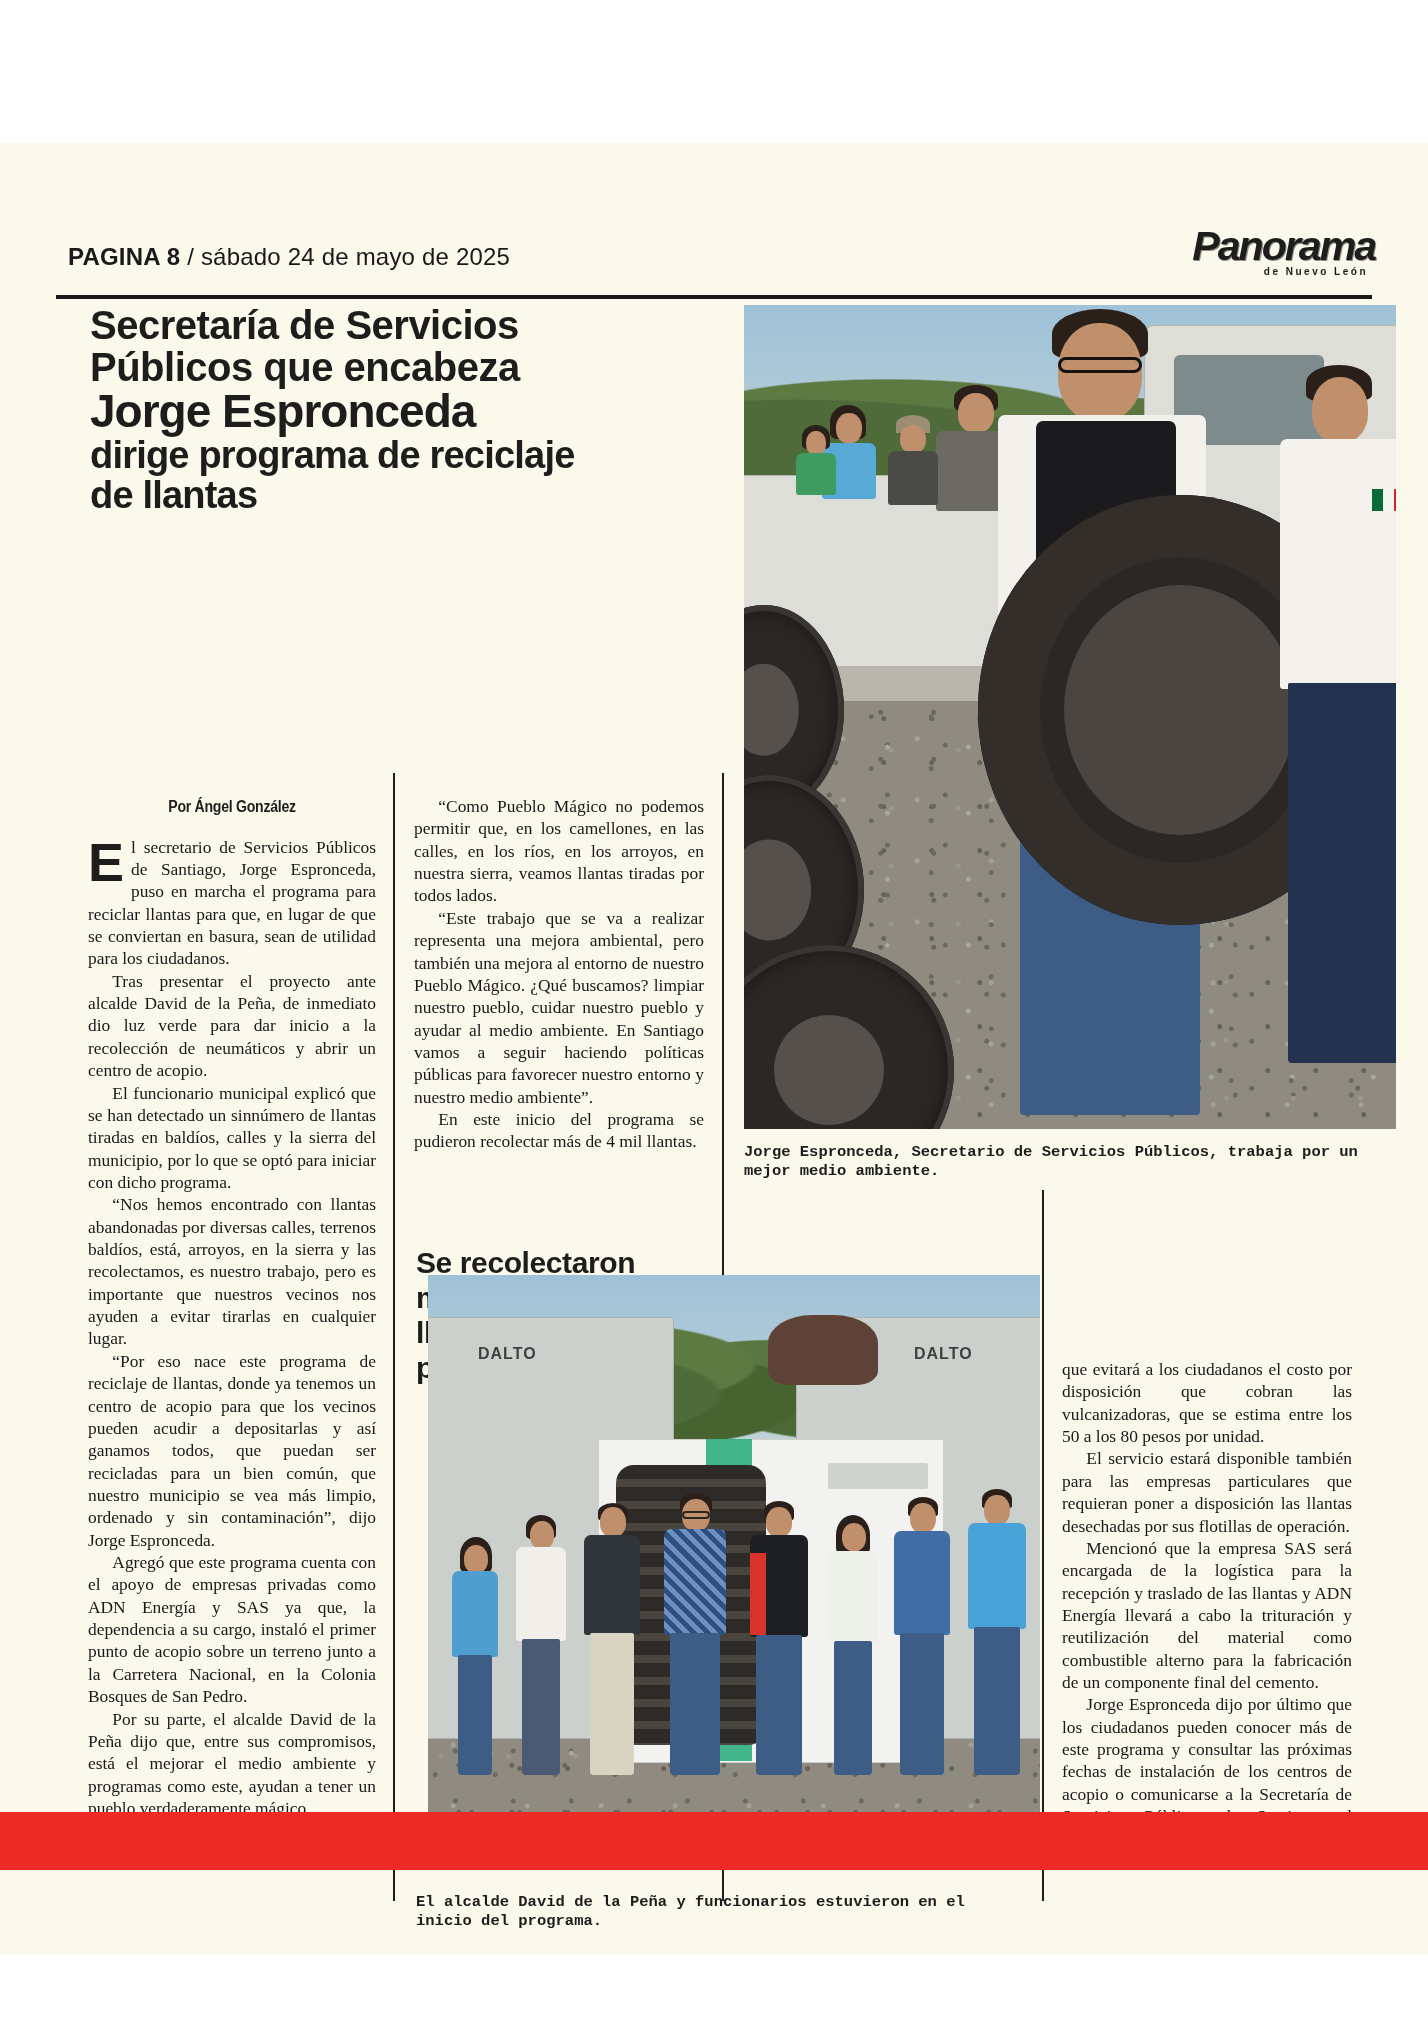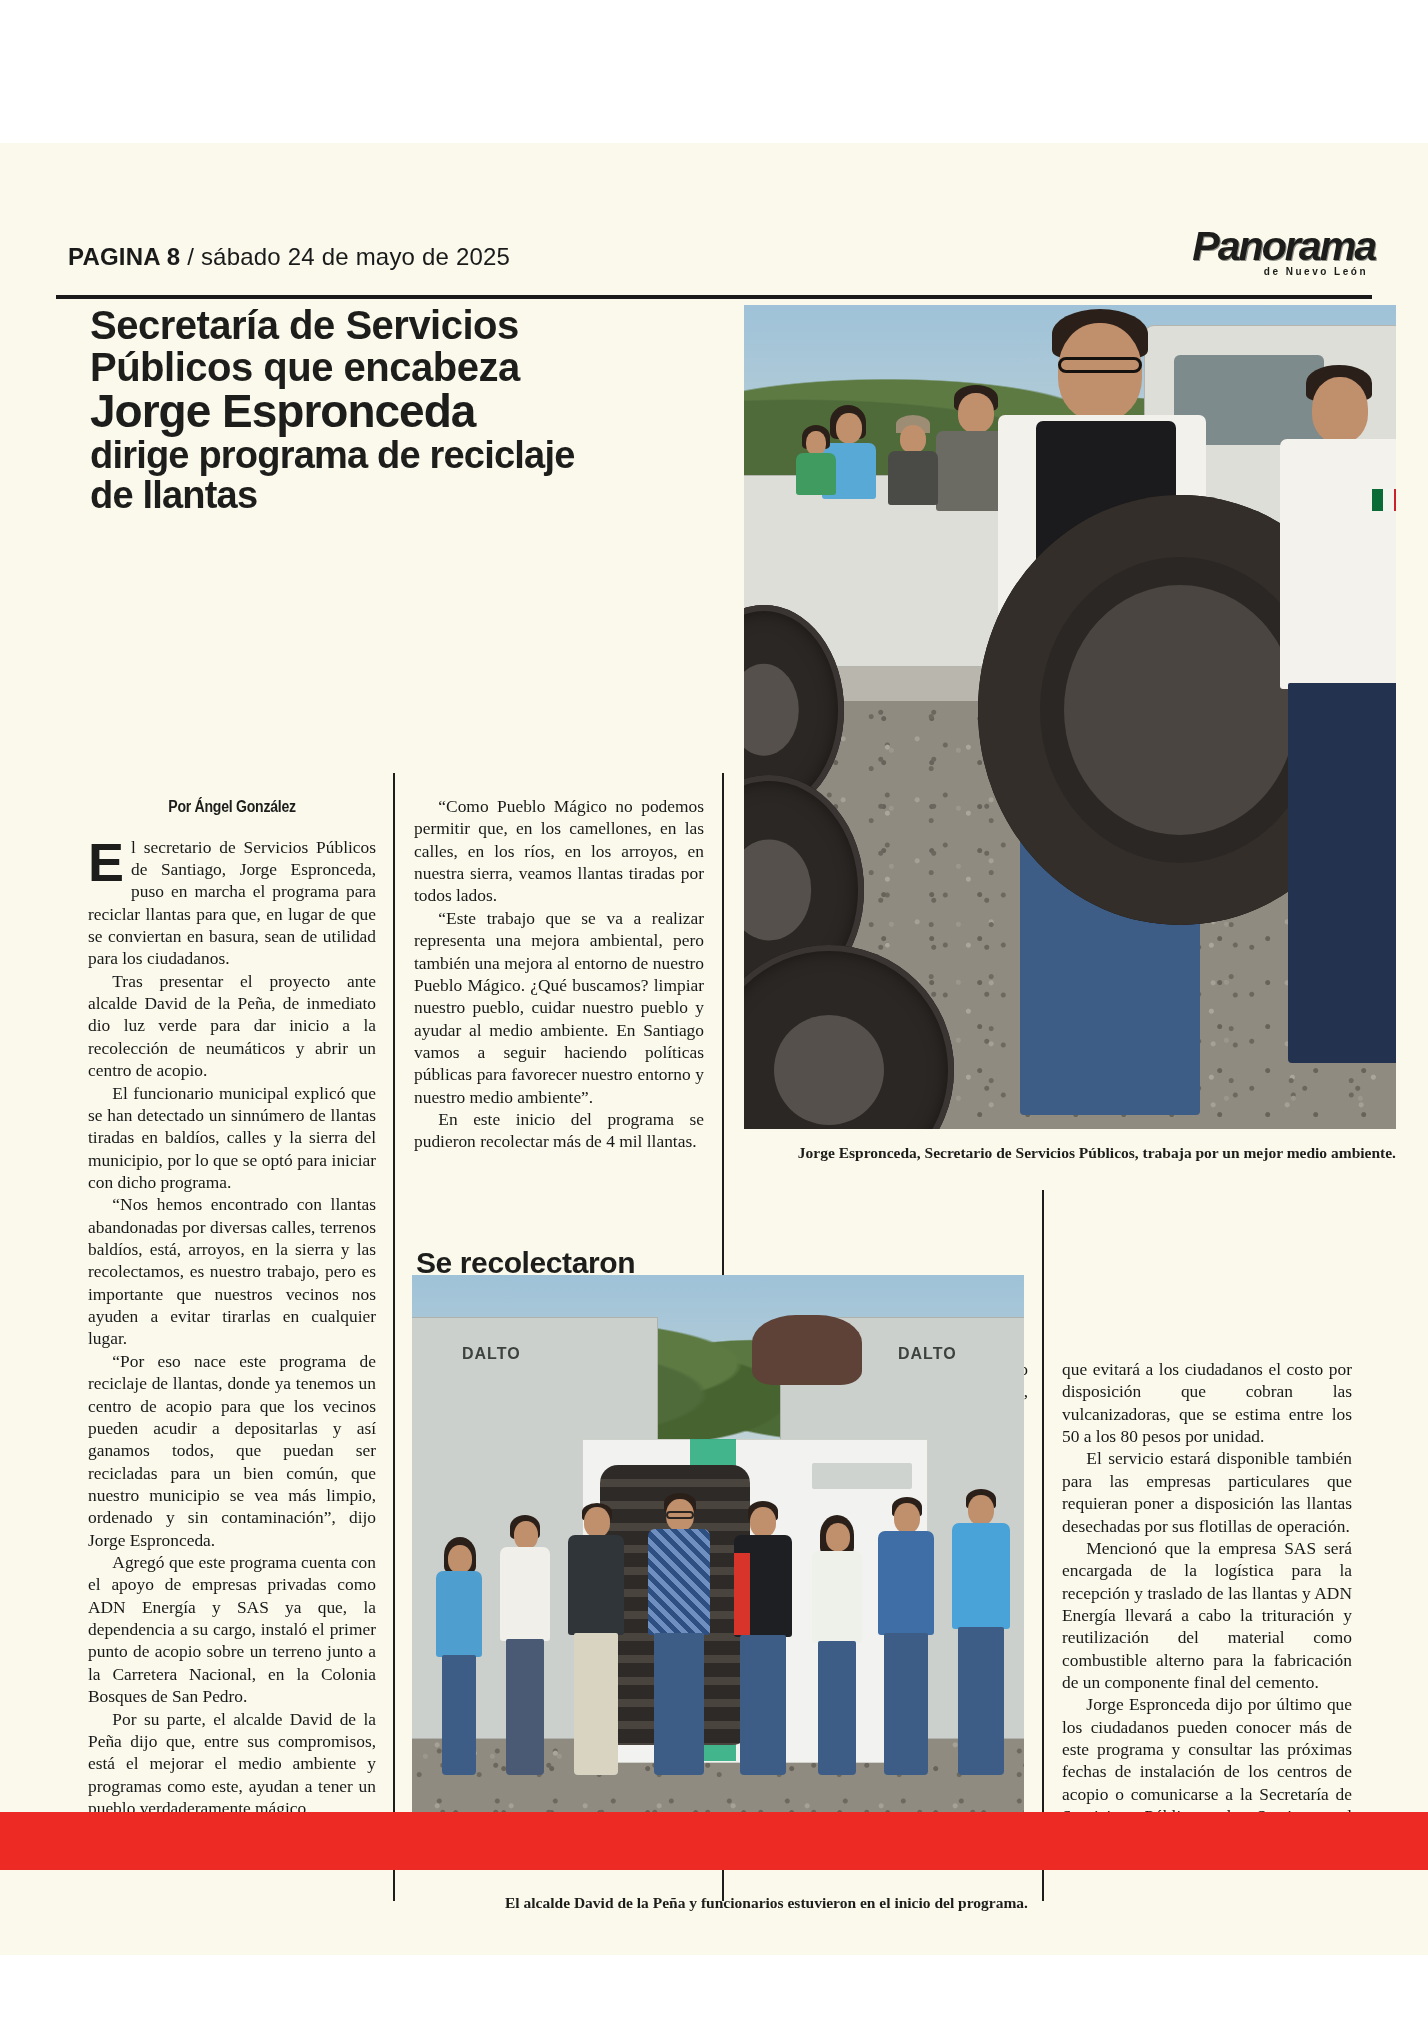--- a/index.html
+++ b/index.html
@@ -64,23 +64,23 @@
     letter-spacing:-.5px;
   }
   .hl-1{font-size:40px;}
   .hl-2{font-size:46px;letter-spacing:-1px;}
   .hl-3{font-size:38px;letter-spacing:-.8px;}
 
   
   .photo{position:absolute;overflow:hidden;background:#b9b7ad;}
   .caption{
     position:absolute;
-    font-family:Liberation Serif, serif;
+    font-family:Liberation Mono, monospace;
     font-weight:bold;font-size:15.5px;color:#1d1d1b;
-    text-align:right;line-height:1.25;
+    text-align:left;line-height:1.25;
   }
 
   
   .col{
     position:absolute;
     font-family:"Liberation Serif", serif;
     font-size:17.4px;line-height:1.285;
     color:#191919;
     text-align:justify;
     -webkit-hyphens:auto;hyphens:auto;margin-top:20px;
@@ -254,21 +254,21 @@
     <p>Jorge Espronceda dijo que el punto de acopio se instalará mensualmente, para la recepción gratuita de llantas, lo</p>
   </div>
 
   <div class="col" style="left:1062px;top:1195px;width:290px;">
     <p class="noind">que evitará a los ciudadanos el costo por disposición que cobran las vulcanizadoras, que se estima entre los 50 a los 80 pesos por unidad.</p>
     <p>El servicio estará disponible también para las empresas particulares que requieran poner a disposición las llantas desechadas por sus flotillas de operación.</p>
     <p>Mencionó que la empresa SAS será encargada de la logística para la recepción y traslado de las llantas y ADN Energía llevará a cabo la trituración y reutilización del material como combustible alterno para la fabricación de un componente final del cemento.</p>
     <p>Jorge Espronceda dijo por último que los ciudadanos pueden conocer más de este programa y consultar las próximas fechas de instalación de los centros de acopio o comunicarse a la Secretaría de Servicios Públicos de Santiago, al teléfono 81-2285-2582.</p>
   </div>
 
-  <div class="photo" style="left:412px;top:1132px;width:612px;height:584px;">
+  <div class="photo" style="left:428px;top:1132px;width:612px;height:584px;">
     <div class="sky" style="height:40%;"></div>
     <div class="trees" style="top:0;height:34%;"></div>
     <div class="ground" style="height:26%;"></div>
 
     <div style="position:absolute;left:-6px;top:42px;width:250px;height:420px;background:#ccd0cc;border:1px solid #aeb2ad;"></div>
     <div style="position:absolute;left:50px;top:70px;font-family:'Liberation Sans',sans-serif;font-weight:bold;font-size:16px;color:#3d423f;letter-spacing:1px;">DALTO</div>
     <div style="position:absolute;left:368px;top:42px;width:252px;height:420px;background:#ccd0cc;border:1px solid #aeb2ad;"></div>
     <div style="position:absolute;left:486px;top:70px;font-family:'Liberation Sans',sans-serif;font-weight:bold;font-size:16px;color:#3d423f;letter-spacing:1px;">DALTO</div>
     <div style="position:absolute;left:340px;top:40px;width:110px;height:70px;background:#5e4238;border-radius:40% 40% 20% 20%;"></div>
 

